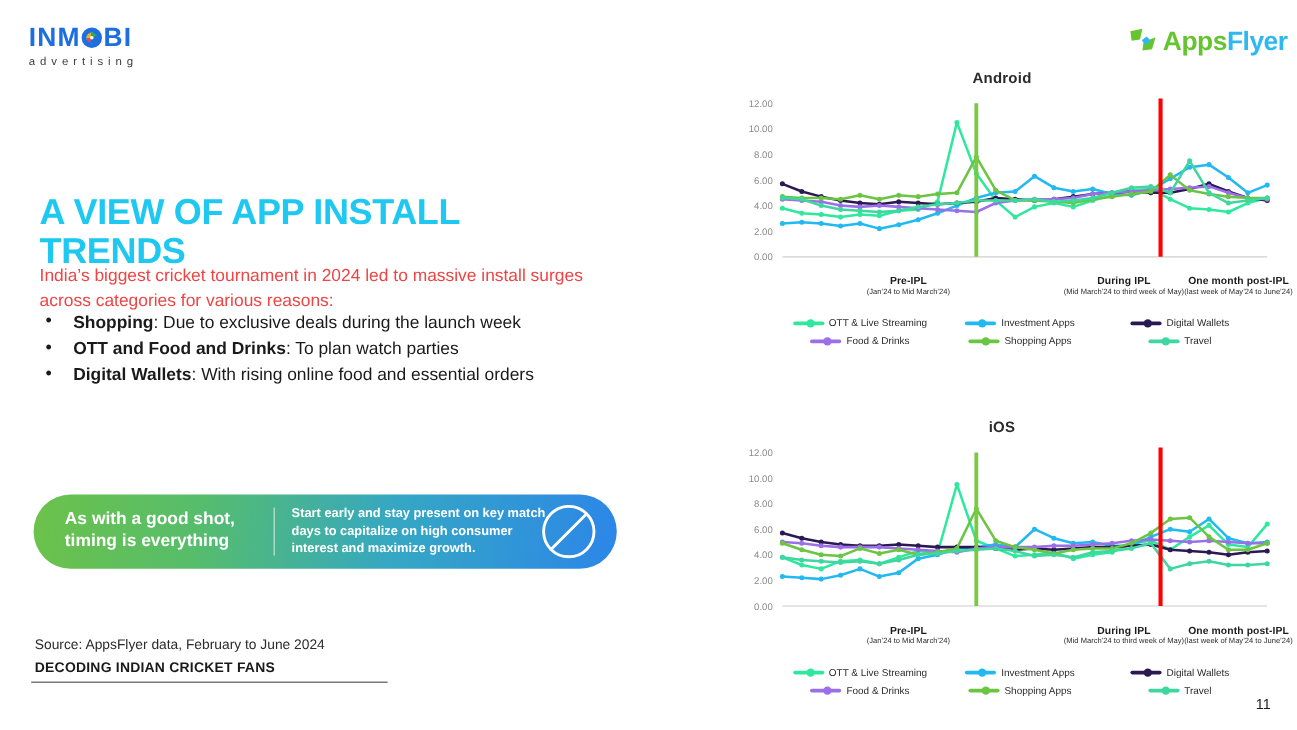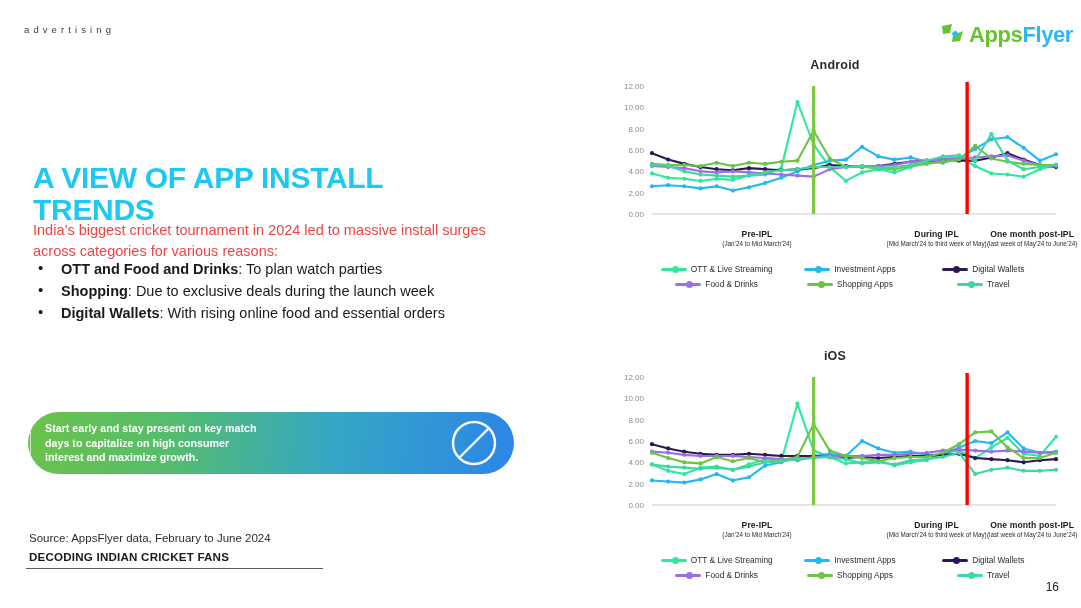--- a/index.html
+++ b/index.html
@@ -68,20 +68,25 @@
   .legend-item{display:flex;align-items:center;width:33.33%;margin-bottom:5px;font-size:8.3px;color:#2b2b2b;justify-content:center;}
   .lg-swatch{width:26px;height:3px;border-radius:2px;margin-right:4px;position:relative;flex:0 0 auto;}
   .lg-swatch::after{content:"";position:absolute;left:11px;top:-2px;width:7px;height:7px;border-radius:50%;background:inherit;}
 </style>
 </head>
 <body>
 
 <div class="slide">
 
   <div class="inmobi-logo">
+    <div class="inmobi-word">
+      <span>INM</span>
+      <span class="o-ring"></span>
+      <span>BI</span>
+    </div>
     <div class="inmobi-sub">advertising</div>
   </div>
 
   <div class="af-logo">
     <span class="af-mark">
       <svg width="28" height="26" viewBox="0 0 28 26">
         <path d="M1 4 L11 2 L9 11 L2 12 Z" fill="#66C430"></path>
         <path d="M12 13 L22 9 L19 19 L11 20 Z" fill="#66C430"></path>
         <path d="M10.5 11.5 L14.5 8.5 L18 12 L13.5 15.5 Z" fill="#2EB8F0"></path>
       </svg>
@@ -89,40 +94,41 @@
     <span class="af-text">
       <span class="af-apps">Apps</span><span class="af-flyer">Flyer</span>
     </span>
   </div>
 
   <div class="headline">A VIEW OF APP INSTALL TRENDS</div>
 
   <div class="lede">India’s biggest cricket tournament in 2024 led to massive install surges across categories for various reasons:</div>
 
   <ul class="bullets" id="bullets">
+      <li><b>Shopping</b><span>: Due to exclusive deals during the launch week</span></li>
       <li><b>OTT and Food and Drinks</b><span>: To plan watch parties</span></li>
-      <li><b>Shopping</b><span>: Due to exclusive deals during the launch week</span></li>
       <li><b>Digital Wallets</b><span>: With rising online food and essential orders</span></li>
     </ul>
 
   <div class="callout">
+    <div class="callout-left">As with a good shot, timing is everything</div>
     <div class="callout-div"></div>
     <div class="callout-right">Start early and stay present on key match days to capitalize on high consumer interest and maximize growth.</div>
     <span class="callout-icon">
       <svg width="48" height="48" viewBox="0 0 48 48">
         <circle cx="24" cy="24" r="21" fill="none" stroke="#ffffff" stroke-width="2.4"></circle>
         <line x1="9.5" y1="38.5" x2="38.5" y2="9.5" stroke="#ffffff" stroke-width="2.4"></line>
       </svg>
     </span>
   </div>
 
   <div class="source">Source: AppsFlyer data, February to June 2024</div>
   <div class="foot-rule"></div>
   <div class="foot-title">DECODING INDIAN CRICKET FANS</div>
-  <div class="page-num">16</div>
+  <div class="page-num">11</div>
 
   <div class="chart-block" id="chart-0" style="left:600px;top:58px;width:470px;">
       <div class="chart-title">Android</div>
       <div class="plot-wrap" style="margin-top: 6px;">
         <svg class="plot-svg" width="470" height="150" viewBox="0 0 470 150">
           <text x="44" y="139" text-anchor="end" font-size="8" fill="#8a8a8a" font-family="&quot;Liberation Sans&quot;, sans-serif">0.00</text>
           <text x="44" y="117.66666666666667" text-anchor="end" font-size="8" fill="#8a8a8a" font-family="&quot;Liberation Sans&quot;, sans-serif">2.00</text>
           <text x="44" y="96.33333333333334" text-anchor="end" font-size="8" fill="#8a8a8a" font-family="&quot;Liberation Sans&quot;, sans-serif">4.00</text>
           <text x="44" y="75" text-anchor="end" font-size="8" fill="#8a8a8a" font-family="&quot;Liberation Sans&quot;, sans-serif">6.00</text>
           <text x="44" y="53.66666666666667" text-anchor="end" font-size="8" fill="#8a8a8a" font-family="&quot;Liberation Sans&quot;, sans-serif">8.00</text>

